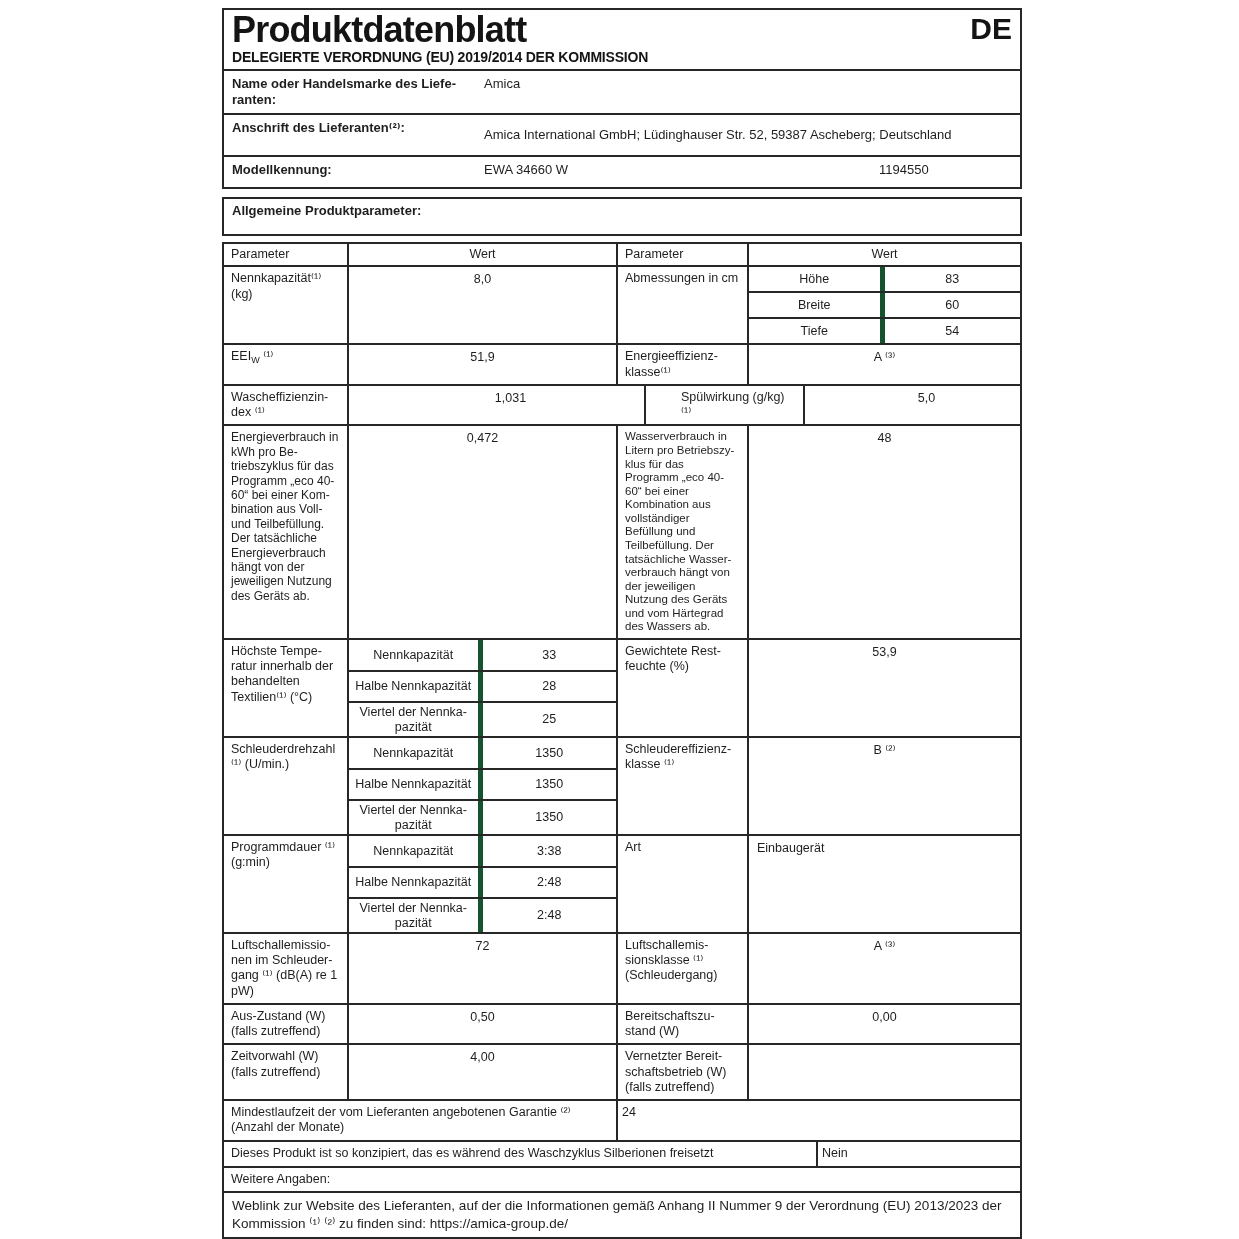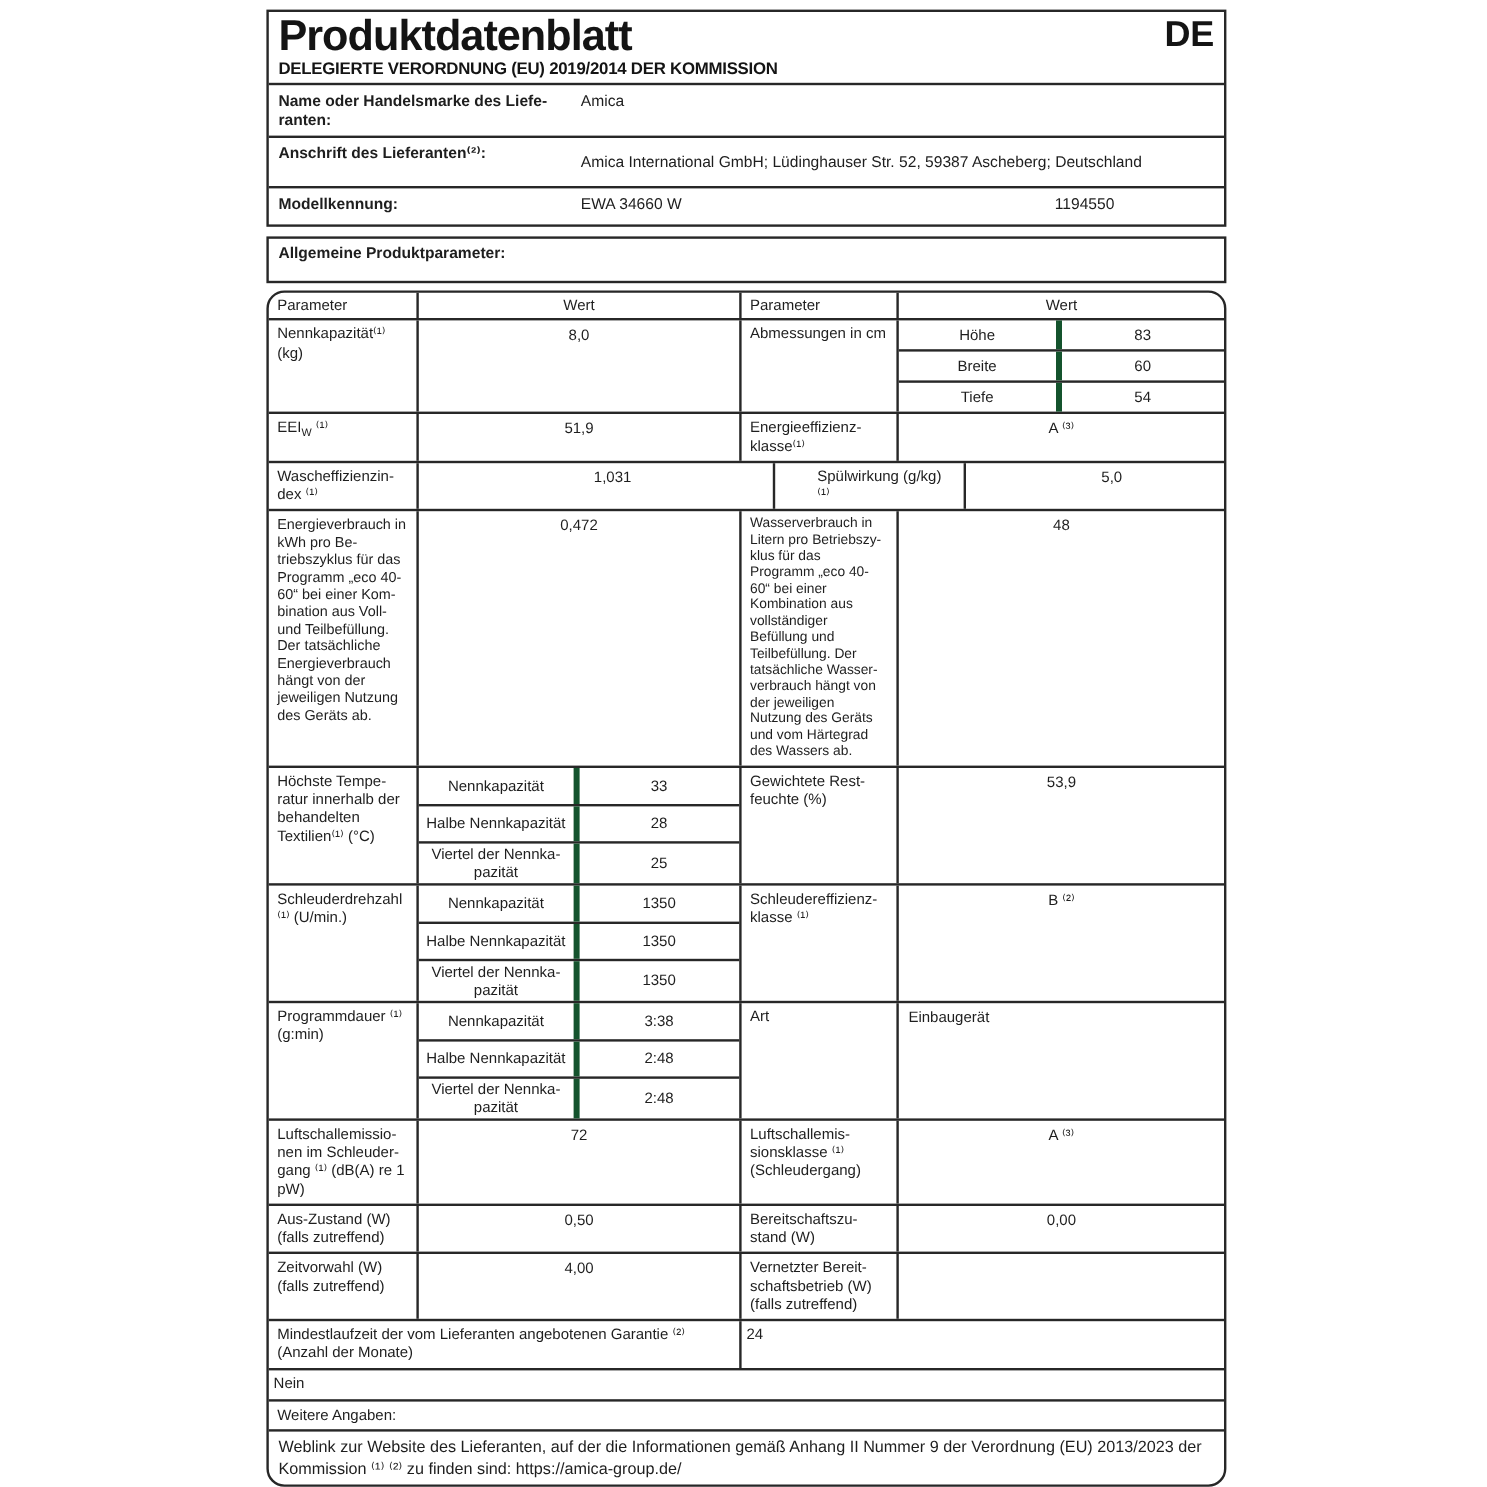--- a/index.html
+++ b/index.html
@@ -18,21 +18,21 @@
   .de{font-size:30px;font-weight:700;line-height:1.1;color:#141414;}
   .subtitle{font-size:14px;font-weight:700;margin-top:0px;color:#141414;letter-spacing:-0.2px;}
 
   
   .srow{display:flex;border-top:2px solid #272727;padding:5px 8px;box-sizing:border-box;font-size:13px;line-height:1.25;}
   .srow .lbl{font-weight:700;width:252px;flex:none;padding-right:14px;box-sizing:border-box;}
   .srow .val{flex:1;}
   .srow .val2{width:133px;flex:none;}
 
   .sect{margin-top:8px;padding:4px 8px;min-height:39px;font-size:13px;font-weight:700;}
-  .maintbl{margin-top:6px;border-radius:15px;}
+  .maintbl{margin-top:6px;}
 
   
   .trow{display:flex;border-bottom:2px solid #272727;box-sizing:border-box;align-items:stretch;}
   .trow:last-child{border-bottom:none;}
   .c{box-sizing:border-box;padding:4px 7px;font-size:12.5px;line-height:1.22;}
   .b{border-right:2px solid #272727;}
   .c1{width:125px;flex:none;}
   .c2{width:269px;flex:none;}
   .c3{width:131px;flex:none;}
   .c4{flex:1;}
@@ -230,20 +230,21 @@
       <div class="c b c3">Vernetzter Bereit­schaftsbetrieb (W) (falls zutreffend)</div>
       <div class="c c4 vtop"></div>
     </div>
 
     <div class="trow" style="min-height:35px;">
       <div class="c b wk">Mindestlaufzeit der vom Lieferanten angebotenen Garantie ⁽²⁾ (Anzahl der Monate)</div>
       <div class="c wv">24</div>
     </div>
 
     <div class="trow" style="min-height:26px;">
+      <div class="c b wl">Dieses Produkt ist so konzipiert, das es während des Waschzyklus Silberionen freisetzt</div>
       <div class="c wv">Nein</div>
     </div>
 
     <div class="trow" style="min-height:21px;">
       <div class="c" style="flex:1;">Weitere Angaben:</div>
     </div>
 
     <div class="trow" style="min-height:36px;">
       <div class="c weblink" style="flex:1;"><span>Weblink zur Website des Lieferanten, auf der die Informationen gemäß Anhang II Nummer 9 der Verordnung (EU) 2013/2023 der Kommission ⁽¹⁾ ⁽²⁾ zu finden sind: </span><span class="link">https://amica-group.de/</span></div>
     </div>

